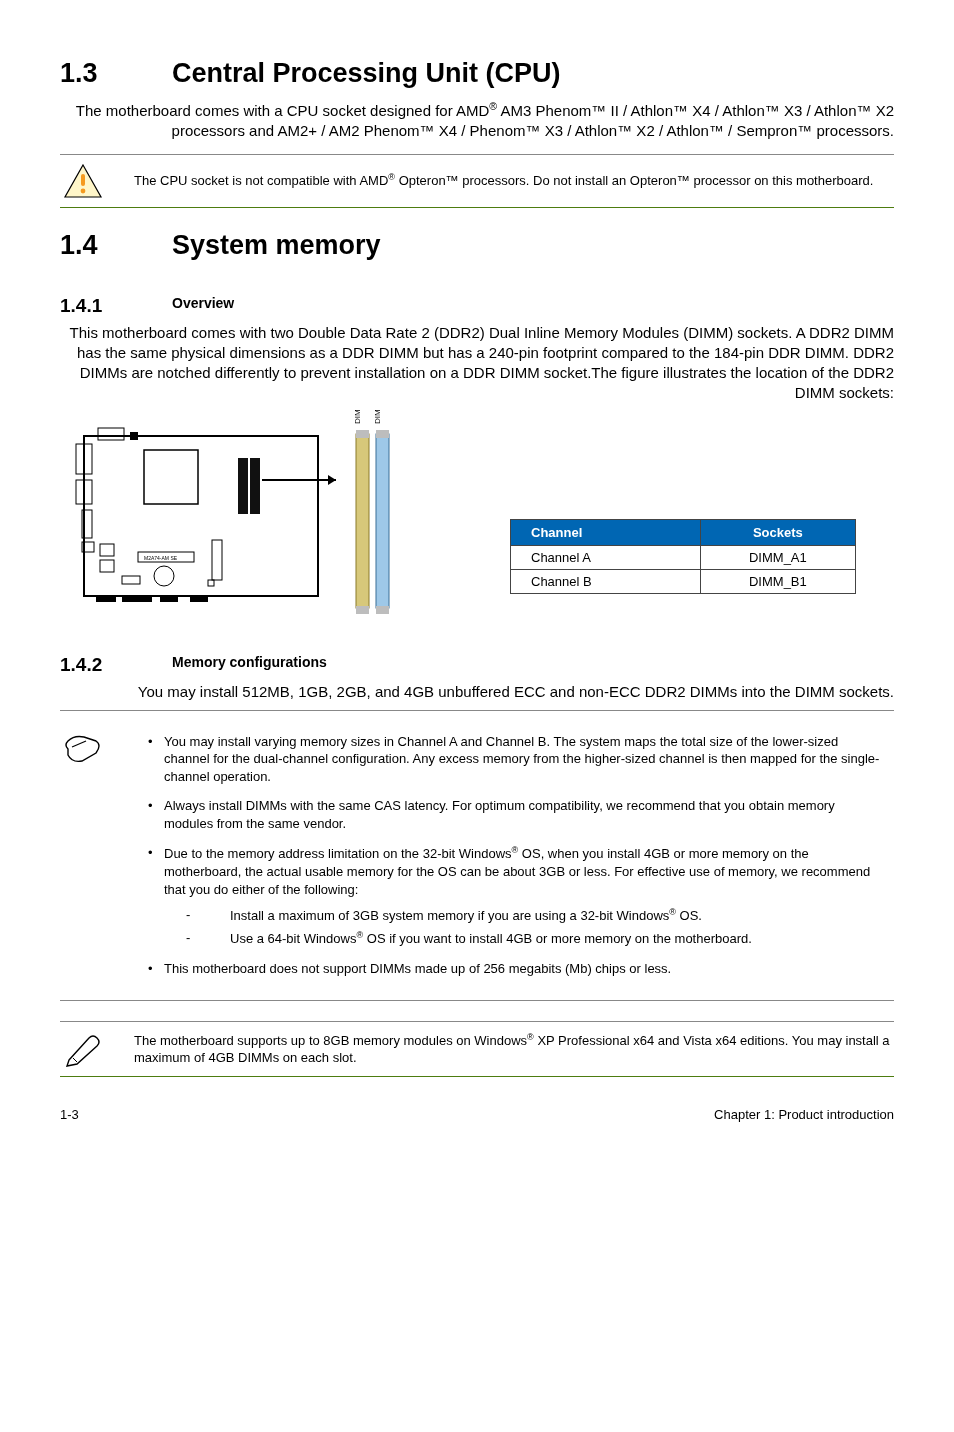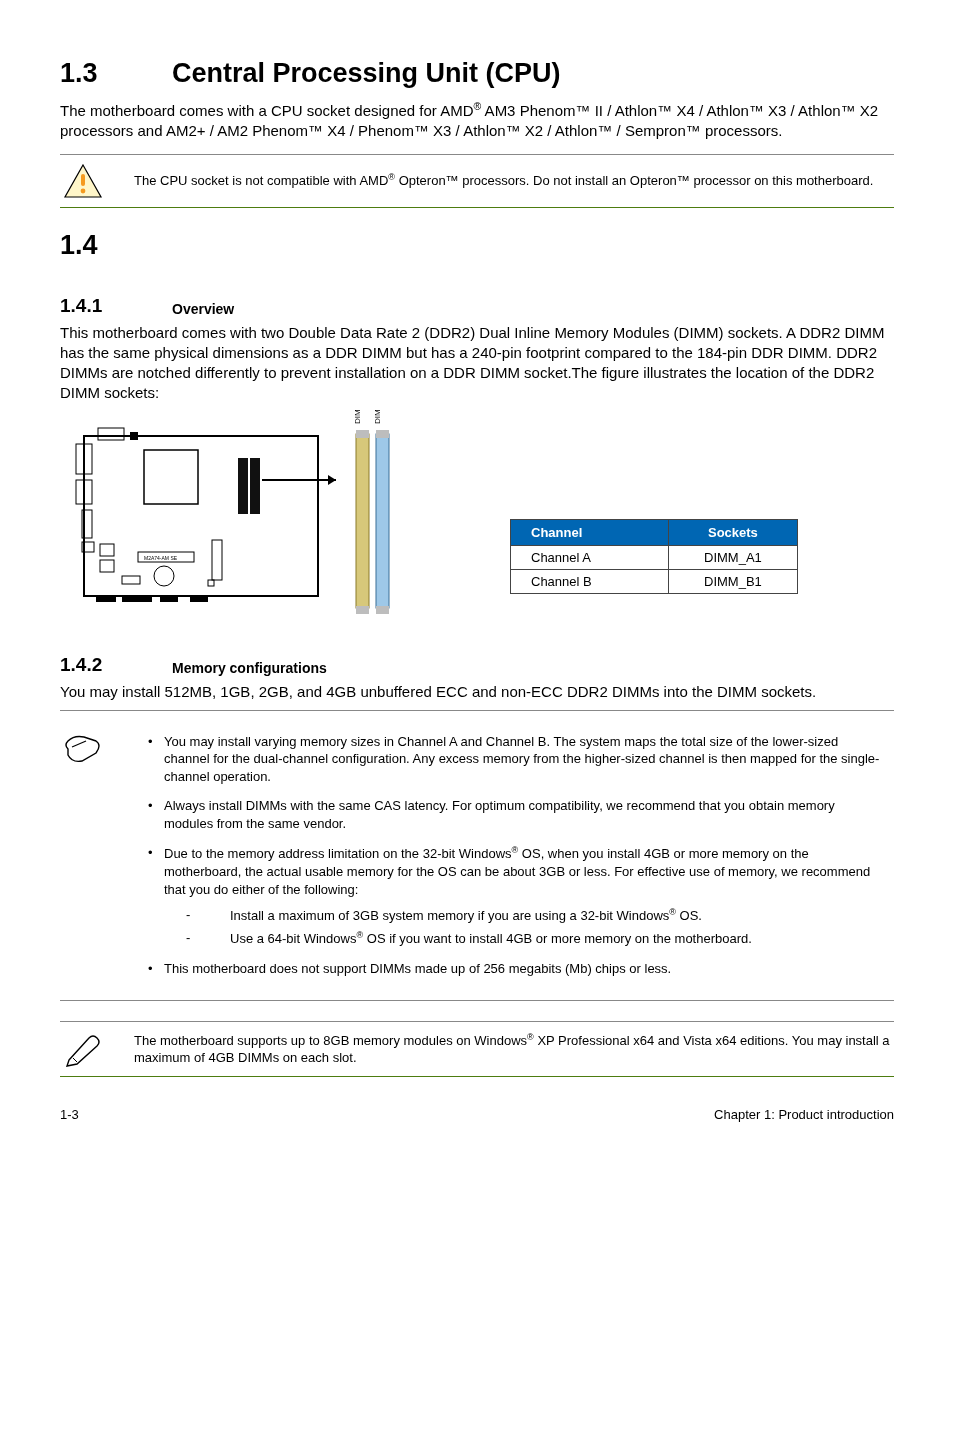--- a/index.html
+++ b/index.html
@@ -26,37 +26,38 @@
     flex-shrink: 0;
   }
   .sec-title {
     font-size: 27px;
     font-weight: bold;
   }
   .body-text {
     font-size: 15px;
     line-height: 1.35;
     margin-bottom: 6px;
+    text-align: right;
   }
   sup { font-size: 0.7em; }
   .note-box {
     border-top: 1px solid #888;
     border-bottom: 1px solid #4d7c0f;
     margin: 12px 0 22px 0;
     padding: 8px 0;
     display: flex;
     align-items: center;
     gap: 28px;
   }
   .note-box.last { margin-top: 20px; margin-bottom: 30px; }
   .note-icon { width: 46px; flex-shrink: 0; display:flex; justify-content:center; }
   .note-text { font-size: 13px; line-height: 1.35; flex: 1; }
   .sub-row {
     display: flex;
-    align-items: flex-end;
+    align-items: flex-start;
     margin-bottom: 6px;
     margin-top: 34px;
   }
   .sub-num {
     font-size: 19px;
     font-weight: bold;
     width: 112px;
     flex-shrink: 0;
   }
   .sub-title {
@@ -64,21 +65,21 @@
     font-weight: bold;
   }
   .diagram-row {
     display: flex;
     align-items: flex-end;
     gap: 70px;
     margin: 6px 0 4px 0;
   }
   .socket-table {
     border-collapse: collapse;
-    width: 288px;
+    width: 346px;
     font-size: 13px;
     margin-bottom: 26px;
   }
   .socket-table th {
     background: #0066b3;
     color: #fff;
     font-weight: bold;
     padding: 5px 8px;
     text-align: center;
     border: 1px solid #444;
@@ -139,20 +140,21 @@
         <circle cx="20" cy="28" r="2.4" fill="#f59a1f"></circle>
       </svg>
     </div>
     <div class="note-text">
       <span>The CPU socket is not compatible with AMD</span><sup>®</sup><span> Opteron™ processors. Do not install an Opteron™ processor on this motherboard.</span>
     </div>
   </div>
 
   <div class="sec-row">
     <div class="sec-num">1.4</div>
+    <div class="sec-title">System memory</div>
   </div>
 
   <div class="sub-row">
     <div class="sub-num">1.4.1</div>
     <div class="sub-title">Overview</div>
   </div>
   <div class="body-text">This motherboard comes with two Double Data Rate 2 (DDR2) Dual Inline Memory Modules (DIMM) sockets. A DDR2 DIMM has the same physical dimensions as a DDR DIMM but has a 240-pin footprint compared to the 184-pin DDR DIMM. DDR2 DIMMs are notched differently to prevent installation on a DDR DIMM socket.The figure illustrates the location of the DDR2 DIMM sockets:</div>
 
   <div class="diagram-row">
     <div>

